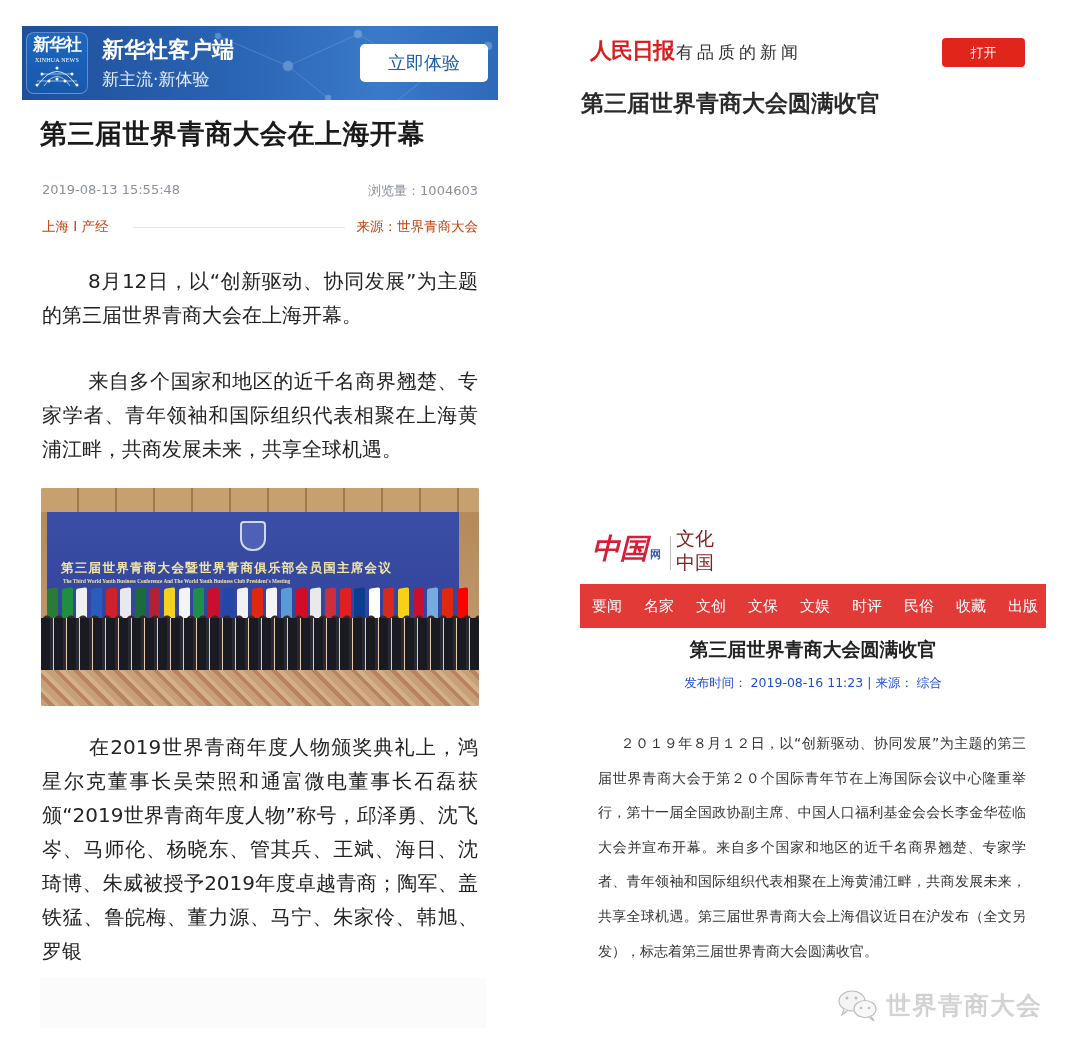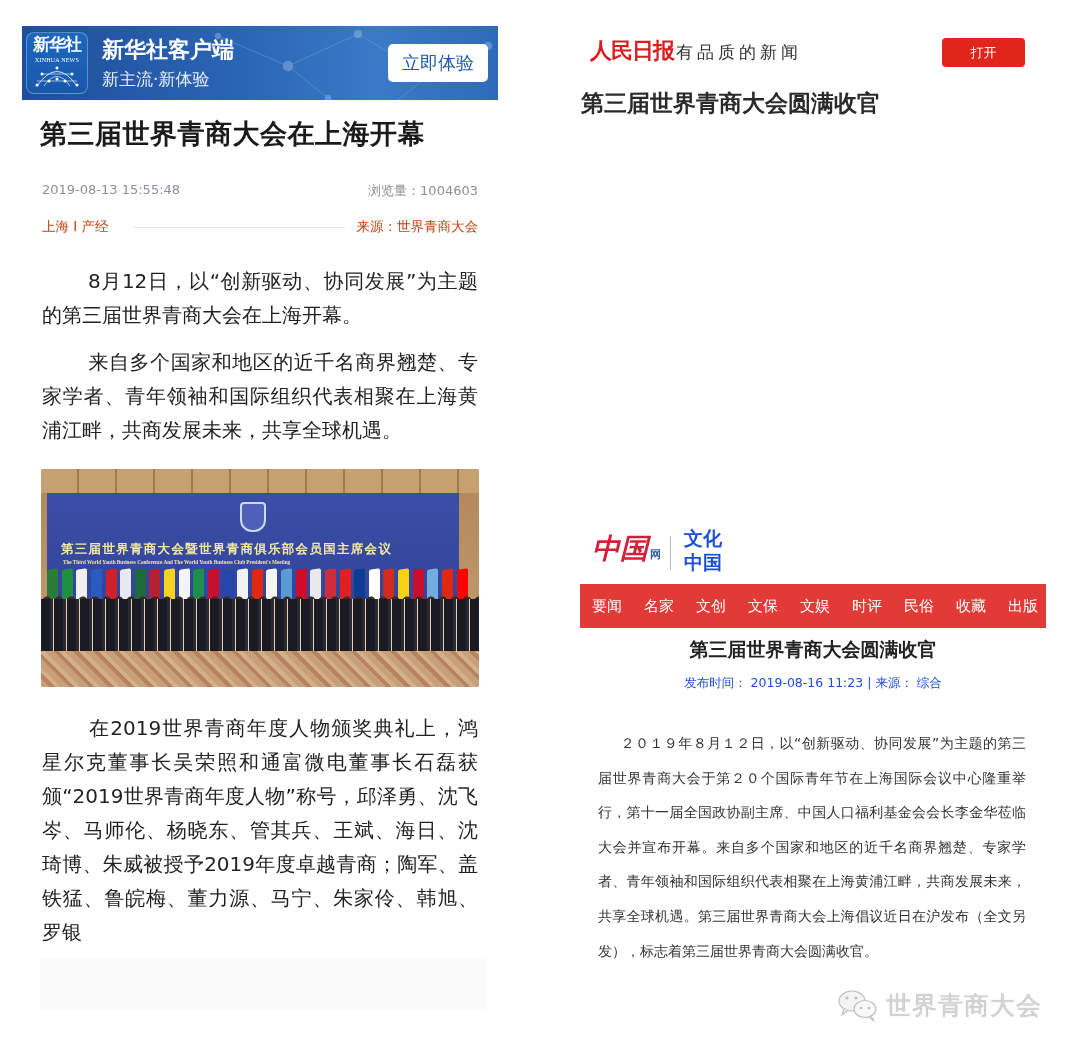--- a/index.html
+++ b/index.html
@@ -19,32 +19,32 @@
       background: linear-gradient(180deg, #1c67c2, #1858aa); border-radius: 8px;
       border: 1px solid rgba(255,255,255,0.3);
       color: #fff; text-align: center;
     }
     .xh-logo .cn { font-size: 17px; font-weight: bold; letter-spacing: -1px; }
     .xh-logo .en { font-size: 6px; letter-spacing: 0.2px; margin-top: 1px; font-family: "Liberation Serif", serif; }
     .xh-logo svg { display: block; margin: 2px auto 0; }
     .xh-title { position: absolute; left: 80px; top: 9px; color: #fff; font-size: 22px; font-weight: bold; }
     .xh-sub { position: absolute; left: 80px; top: 42px; color: #e6eefb; font-size: 17px; }
     .xh-btn {
-      position: absolute; right: 10px; top: 18px; width: 100px; height: 38px;
+      position: absolute; right: 10px; top: 18px; width: 128px; height: 38px;
       background: #fff; border-radius: 5px; color: #1d5cab; font-size: 18px;
       display: flex; align-items: center; justify-content: center;
     }
     .xh-headline { margin-top: 16px; padding-left: 18px; font-size: 27px; font-weight: bold; color: #1a1a1a; letter-spacing: 0.5px; }
     .xh-meta1 { margin-top: 30px; padding: 0 22px 0 20px; display: flex; justify-content: space-between; font-size: 13px; color: #8a8f99; }
     .xh-meta2 { margin-top: 18px; padding: 0 22px 0 20px; display: flex; align-items: center; font-size: 13.5px; color: #c2410c; }
     .xh-meta2 .rule { flex: 1; height: 1px; background: #e4e6ea; margin: 0 12px 0 24px; }
     .xh-para { padding: 0 22px 0 20px; font-size: 20px; line-height: 34px; color: #222; text-align: justify; }
     .xh-para .indent { display: inline-block; width: 46px; }
     .xh-p1 { margin-top: 28px; }
-    .xh-p2 { margin-top: 13px; }
+    .xh-p2 { margin-top: 32px; }
     .xh-photo {
       position: relative; margin: 22px 0 0 19px; width: 438px; height: 218px; overflow: hidden;
       background: linear-gradient(180deg, #c9a779 0%, #b48a5c 12%, #c6a074 100%);
       border-radius: 2px;
     }
     .xh-photo .backdrop {
       position: absolute; left: 6px; top: 24px; width: 412px; height: 112px;
       background: linear-gradient(180deg, #3b4ea7 0%, #32449a 100%);
     }
     .xh-photo .emblem {
@@ -86,21 +86,21 @@
     }
     .pd-headline { margin-top: 12px; padding-left: 3px; font-size: 23px; font-weight: bold; color: #2a2a2a; }
     .pd-body { margin-top: 34px; padding-left: 3px; width: 450px; font-size: 19px; line-height: 32.3px; color: #333; text-align: justify; }
 
     
     .cc { position: absolute; left: 580px; top: 522px; width: 466px; }
     .cc-head { position: relative; height: 58px; }
     .cc-logo { position: absolute; left: 12px; top: 8px; font-family: "DejaVu Serif", serif; font-weight: bold; font-style: italic; font-size: 28px; color: #d31f37; }
     .cc-logo small { font-size: 11px; font-style: normal; color: #3d5ea8; margin-left: 2px; }
     .cc-divider { position: absolute; left: 90px; top: 14px; width: 1px; height: 34px; background: #bbb; }
-    .cc-culture { position: absolute; left: 104px; top: 4px; font-size: 19px; font-weight: bold; line-height: 24px; color: #1d4ed8; font-family: "DejaVu Serif", serif; }
+    .cc-culture { position: absolute; left: 96px; top: 4px; font-size: 19px; font-weight: normal; line-height: 24px; color: #7f1d1d; font-family: "DejaVu Serif", serif; }
     .cc-nav {
       margin-top: 4px; height: 44px; background: #e23a37; display: flex; align-items: center;
       padding-left: 12px; gap: 0; overflow: hidden; white-space: nowrap;
     }
     .cc-nav span { color: #fff; font-size: 15px; margin-right: 22px; }
     .cc-title { margin-top: 9px; text-align: center; font-size: 19px; font-weight: bold; color: #222; }
     .cc-meta { margin-top: 12px; text-align: center; font-size: 12.5px; color: #1d4ed8; }
     .cc-body { margin-top: 34px; padding: 0 20px 0 18px; font-size: 14px; line-height: 34.6px; color: #333; text-align: justify; }
     .cc-body .indent { display: inline-block; width: 22px; }
 

